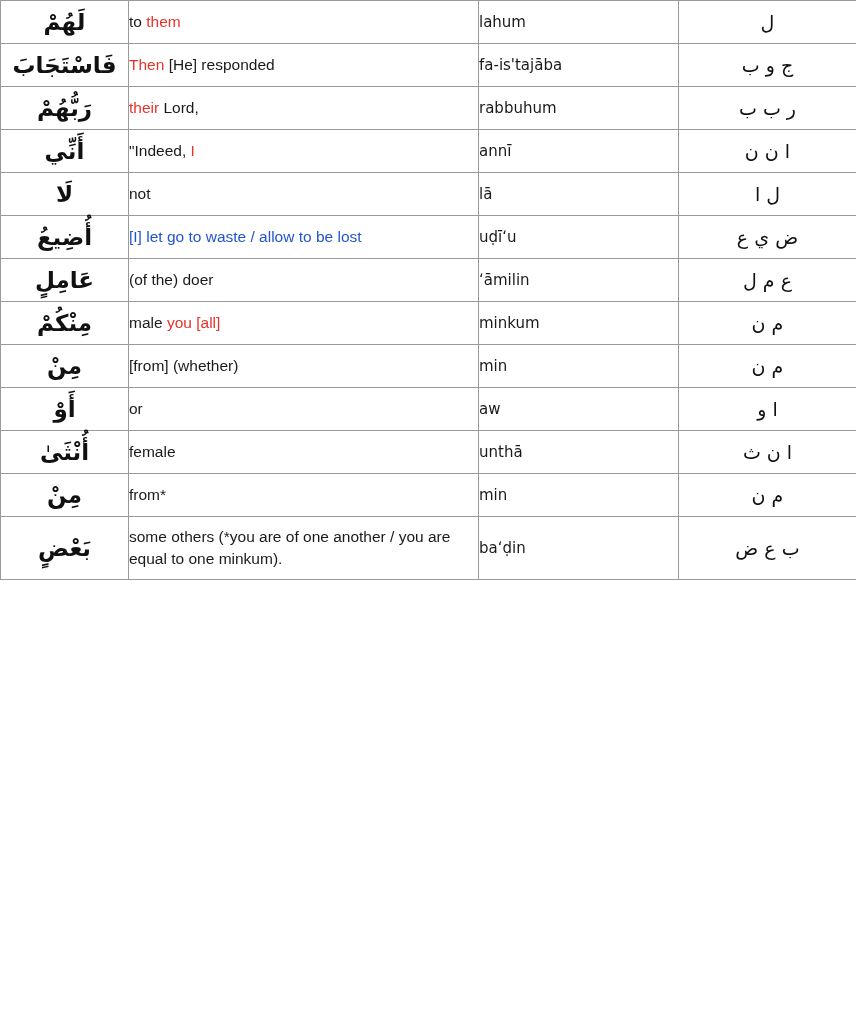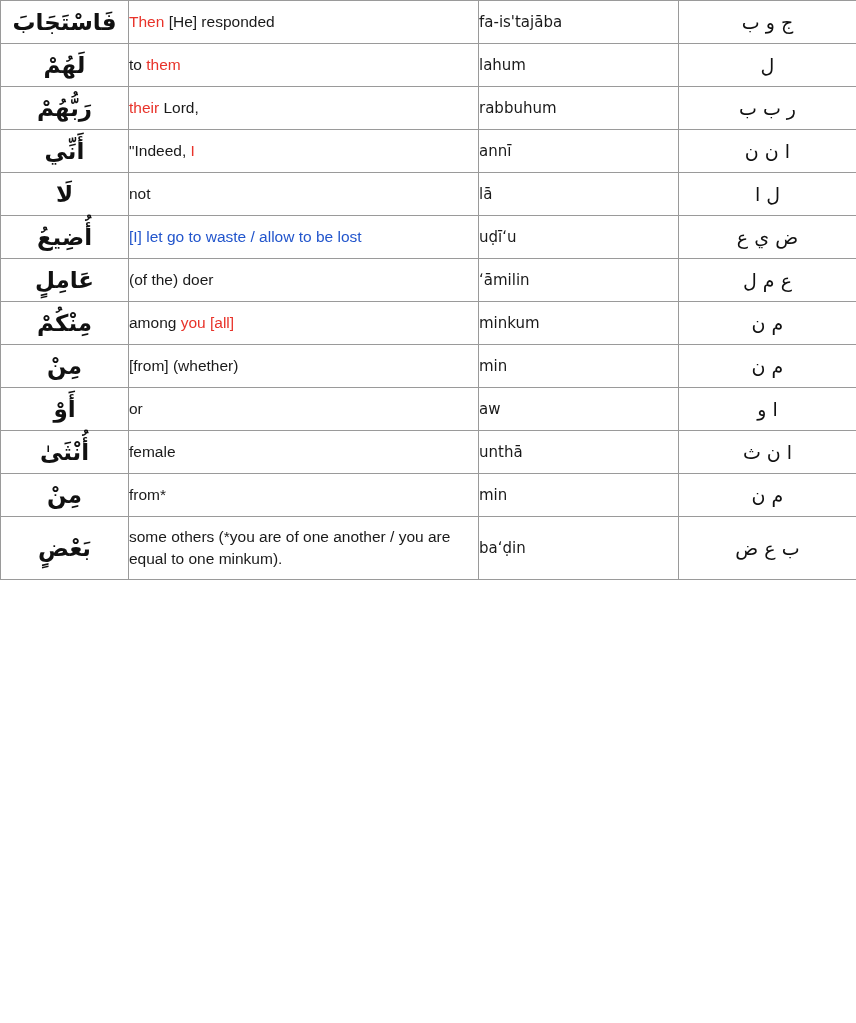--- a/index.html
+++ b/index.html
@@ -73,30 +73,30 @@
 
 <table class="word-table">
   <colgroup>
     <col class="col-arabic">
     <col class="col-meaning">
     <col class="col-translit">
     <col class="col-root">
   </colgroup>
   <tbody>
       <tr class="r-std">
+        <td class="arabic">لَهُمْ</td>
+        <td class="meaning"><span>to </span><span class="hl-red">them</span></td>
+        <td class="translit">lahum</td>
+        <td class="root">ل</td>
+      </tr>
+      <tr class="r-std">
         <td class="arabic">فَاسْتَجَابَ</td>
         <td class="meaning"><span class="hl-red">Then </span><span>[He] responded</span></td>
         <td class="translit">fa-is'tajāba</td>
         <td class="root">ج و ب</td>
-      </tr>
-      <tr class="r-std">
-        <td class="arabic">لَهُمْ</td>
-        <td class="meaning"><span>to </span><span class="hl-red">them</span></td>
-        <td class="translit">lahum</td>
-        <td class="root">ل</td>
       </tr>
       <tr class="r-std">
         <td class="arabic">رَبُّهُمْ</td>
         <td class="meaning"><span class="hl-red">their </span><span>Lord,</span></td>
         <td class="translit">rabbuhum</td>
         <td class="root">ر ب ب</td>
       </tr>
       <tr class="r-std">
         <td class="arabic">أَنِّي</td>
         <td class="meaning"><span>"Indeed, </span><span class="hl-red">I</span></td>
@@ -116,21 +116,21 @@
         <td class="root">ض ي ع</td>
       </tr>
       <tr class="r-std">
         <td class="arabic">عَامِلٍ</td>
         <td class="meaning"><span>(of the) doer</span></td>
         <td class="translit">ʻāmilin</td>
         <td class="root">ع م ل</td>
       </tr>
       <tr class="r-std">
         <td class="arabic">مِنْكُمْ</td>
-        <td class="meaning"><span>among </span><span class="hl-red">you [all]</span></td>
+        <td class="meaning"><span>male </span><span class="hl-red">you [all]</span></td>
         <td class="translit">minkum</td>
         <td class="root">م ن</td>
       </tr>
       <tr class="r-std">
         <td class="arabic">مِنْ</td>
         <td class="meaning"><span>[from] (whether)</span></td>
         <td class="translit">min</td>
         <td class="root">م ن</td>
       </tr>
       <tr class="r-std">

